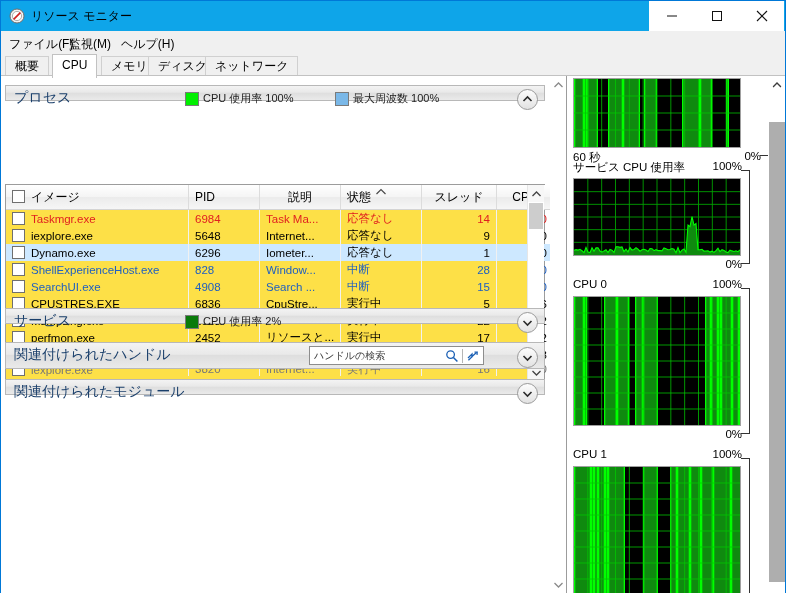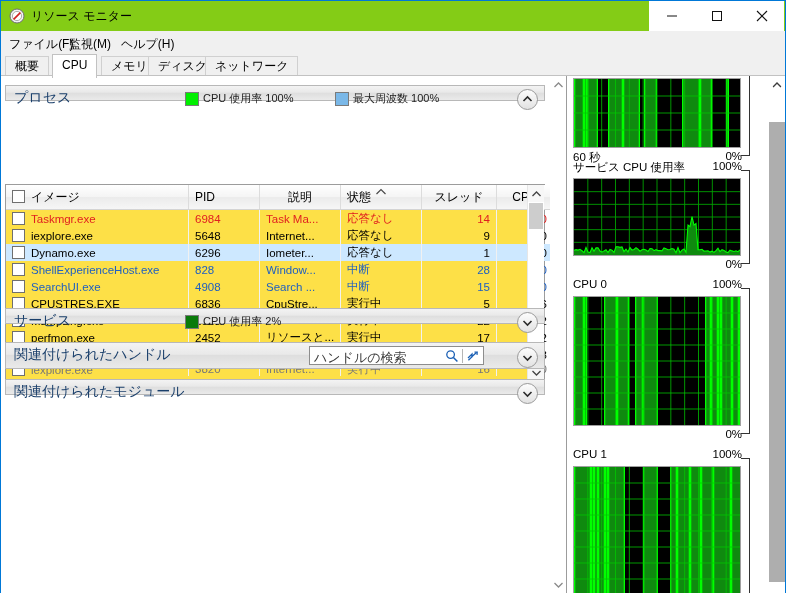--- a/index.html
+++ b/index.html
@@ -5,21 +5,21 @@
   html,body{margin:0;padding:0;}
   body{
     width:786px;height:593px;overflow:hidden;
     font-family:"Liberation Sans","DejaVu Sans",sans-serif;
     font-size:12px;color:#000;background:#f0f0f0;
   }
   #app{position:relative;width:786px;height:593px;box-sizing:border-box;
        border:1px solid #0078d7;background:#f0f0f0;}
 
   
-  .titlebar{position:absolute;left:0;top:0;width:784px;height:30px;background:#84cc16;}
+  .titlebar{position:absolute;left:0;top:0;width:784px;height:30px;background:#0ea5e9;}
   .tb-icon{position:absolute;left:8px;top:7px;width:16px;height:16px;}
   .tb-title{position:absolute;left:30px;top:7px;font-size:12px;color:#000;white-space:nowrap;}
   .wbtn{position:absolute;top:0;width:45px;height:30px;background:#fff;cursor:default;}
   .wbtn svg{position:absolute;left:50%;top:50%;transform:translate(-50%,-50%);}
   #btn-min{right:91px;} #btn-max{right:46px;} #btn-close{right:1px;}
 
   
   .menubar{position:absolute;left:0;top:30px;width:784px;height:22px;background:#f0f0f0;}
   .menuitem{position:absolute;top:3px;font-size:12px;white-space:nowrap;padding:2px 4px;}
 
@@ -72,21 +72,21 @@
   
   .tsb{position:absolute;right:0;top:0;width:16px;height:196px;background:#fff;
        border-left:1px solid #e6e6e6;}
   .tsb-up,.tsb-dn{position:absolute;left:0;width:16px;height:17px;background:#f7f7f7;}
   .tsb-up{top:0;} .tsb-dn{bottom:0;}
   .tsb-thumb{position:absolute;left:1px;top:18px;width:14px;height:26px;background:#cdcdcd;}
 
   
   .searchbox{position:absolute;top:3px;right:60px;width:175px;height:19px;background:#fff;
              border:1px solid #8d8d8d;box-sizing:border-box;}
-  .searchbox .ph{position:absolute;left:4px;top:2px;font-size:13px;color:#3a3a3a;}
+  .searchbox .ph{position:absolute;left:4px;top:2px;font-size:10px;color:#3a3a3a;}
 
   
   .lsb{position:absolute;right:0;top:0;width:17px;height:517px;background:#fff;}
   .lsb-up,.lsb-dn{position:absolute;left:0;width:17px;height:17px;}
   .lsb-up{top:0;} .lsb-dn{bottom:0;}
 
   
   .rightpane{position:absolute;right:0;top:0;width:219px;height:517px;background:#fff;
              border-left:1px solid #9c9c9c;box-sizing:border-box;}
   .gwrap{position:absolute;left:0;top:0;width:201px;height:517px;overflow:hidden;}
@@ -355,21 +355,21 @@
         <div class="lsb-dn">
           <svg style="position:absolute;left:4px;top:6px" width="9" height="6" viewBox="0 0 9 6">
               <path d="M0.5 1 L4.5 5 L8.5 1" fill="none" stroke="#8a8a8a" stroke-width="1.3"></path>
             </svg>
         </div>
       </div>
     </div>
 
     <div class="rightpane">
       <div class="gwrap" id="graph-host">
-          <div class="graphblock" style="top: 0px; height: 90px;">
+          <div class="graphblock" style="top: 0px; height: 90px; padding-left: 19px;">
             <div class="gplot" style="top: 2px; height: 70px;"><svg width="166" height="68" viewBox="0 0 166 68" preserveAspectRatio="none">
                 <rect width="166" height="68" fill="#000"></rect>
                 <rect x="0" y="0" width="10" height="68" fill="#0f8a0f"></rect>
                 <rect x="0" y="0" width="1.3" height="68" fill="#00ff00"></rect>
                 <rect x="8.7" y="0" width="1.3" height="68" fill="#00ff00"></rect>
                 <rect x="10" y="0" width="3" height="68" fill="#0f8a0f"></rect>
                 <rect x="10" y="0" width="1.3" height="68" fill="#00ff00"></rect>
                 <rect x="11.7" y="0" width="1.3" height="68" fill="#00ff00"></rect>
                 <rect x="13" y="0" width="11" height="68" fill="#0f8a0f"></rect>
                 <rect x="13" y="0" width="1.3" height="68" fill="#00ff00"></rect>

